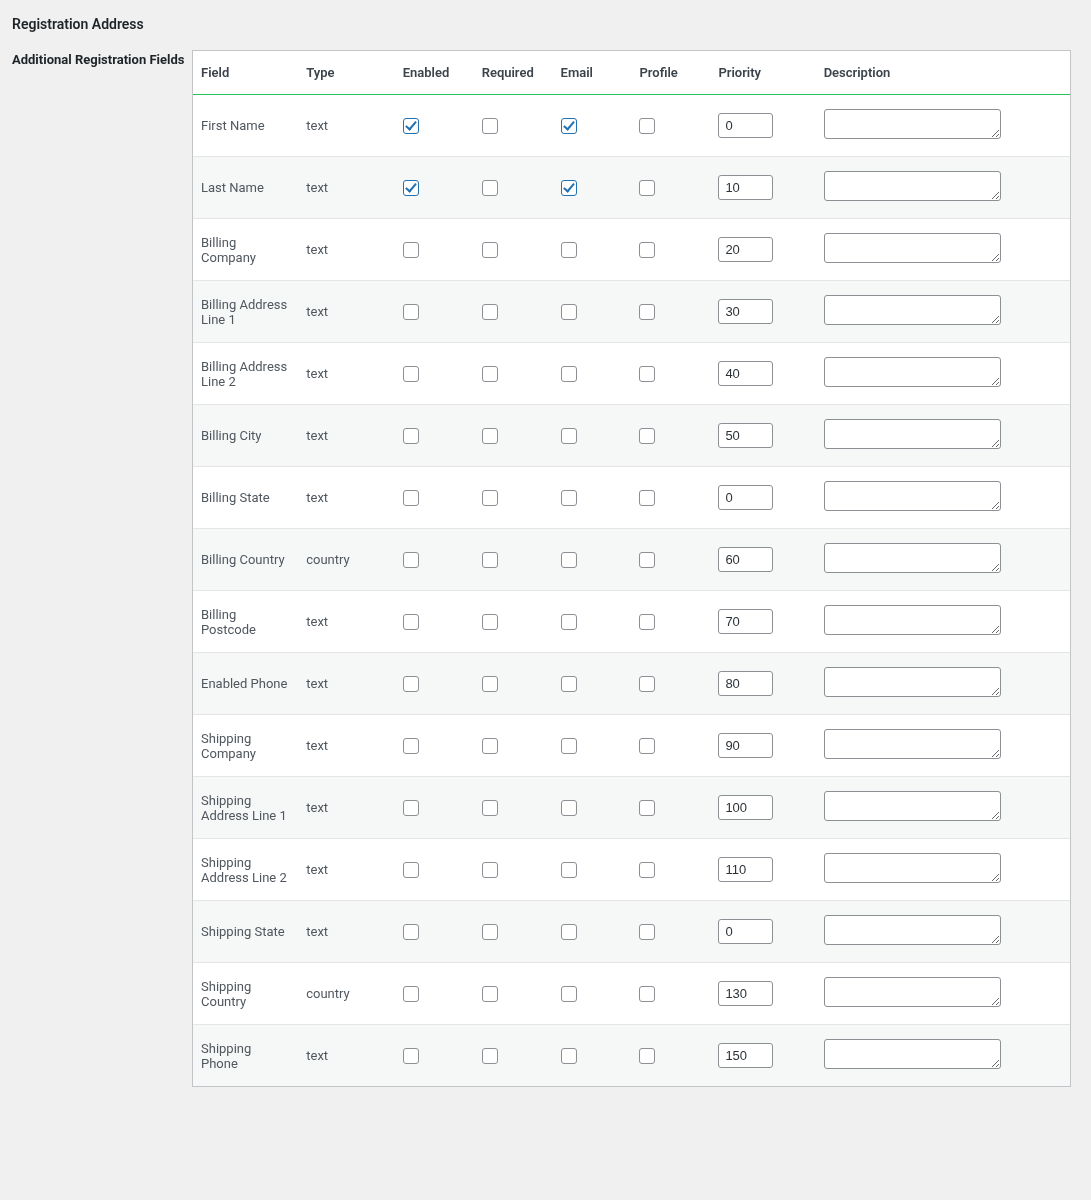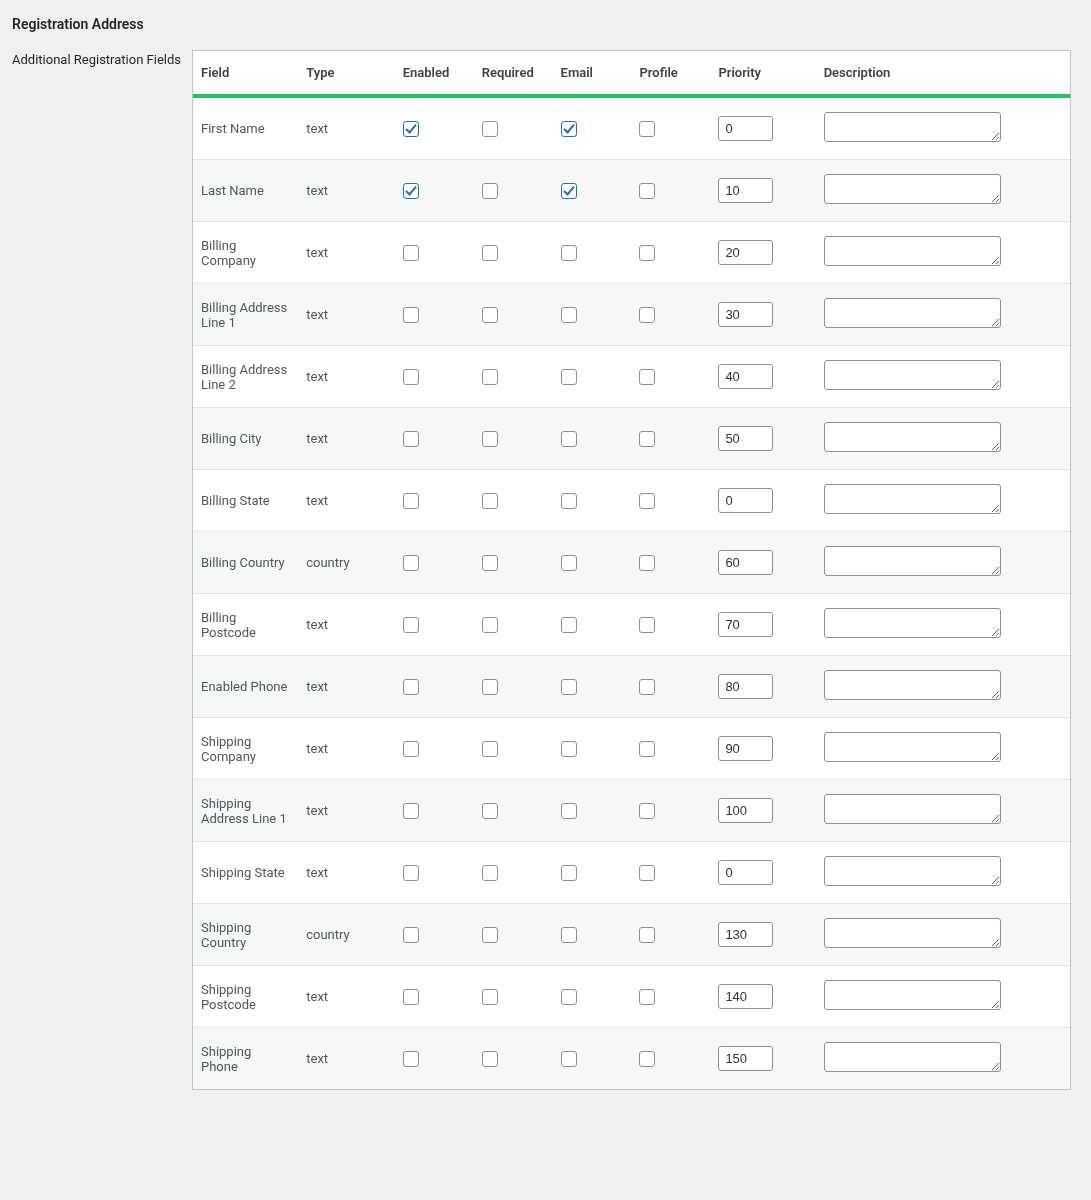--- a/index.html
+++ b/index.html
@@ -18,40 +18,40 @@
     margin: 4px 0 18px 0;
   }
   .layout {
     display: flex;
     align-items: flex-start;
   }
   .side-label {
     width: 180px;
     flex: 0 0 180px;
     font-size: 13px;
-    font-weight: 400;
+    font-weight: 700;
     color: #1d2327;
     padding-top: 2px;
   }
   .table-wrap {
     flex: 1;
     background: #fff;
     border: 1px solid #c3c4c7;
   }
   table {
     width: 100%;
     border-collapse: collapse;
     table-layout: fixed;
   }
   thead th {
     text-align: left;
     font-weight: 600;
     color: #3c434a;
     padding: 14px 8px;
-    border-bottom: 4px solid #22c55e;
+    border-bottom: 1px solid #22c55e;
     font-size: 13px;
   }
   tbody td {
     padding: 14px 8px;
     vertical-align: middle;
     font-size: 13px;
     color: #50575e;
     border-top: 1px solid #e5e5e5;
   }
   tbody tr:nth-child(even) td { background: #f6f7f7; }
@@ -274,49 +274,49 @@
             <td>text</td>
             <td><span class="checkbox"></span></td>
             <td><span class="checkbox"></span></td>
             <td><span class="checkbox"></span></td>
             <td><span class="checkbox"></span></td>
             <td><input type="text" class="priority" value="100" style=""></td>
             <td><textarea class="desc" style=""></textarea></td>
             <td class="actions-cell"></td>
           </tr>
           <tr>
+            <td class="field-name">Shipping Address Line 2</td>
+            <td>text</td>
+            <td><span class="checkbox"></span></td>
+            <td><span class="checkbox"></span></td>
+            <td><span class="checkbox"></span></td>
+            <td><span class="checkbox"></span></td>
+            <td><input type="text" class="priority" value="110" style=""></td>
+            <td><textarea class="desc" style=""></textarea></td>
+            <td class="actions-cell"></td>
+          </tr>
+          <tr>
             <td class="field-name">Shipping State</td>
             <td>text</td>
             <td><span class="checkbox"></span></td>
             <td><span class="checkbox"></span></td>
             <td><span class="checkbox"></span></td>
             <td><span class="checkbox"></span></td>
             <td><input type="text" class="priority" value="0" style=""></td>
             <td><textarea class="desc" style=""></textarea></td>
             <td class="actions-cell"></td>
           </tr>
           <tr>
             <td class="field-name">Shipping Country</td>
             <td>country</td>
             <td><span class="checkbox"></span></td>
             <td><span class="checkbox"></span></td>
             <td><span class="checkbox"></span></td>
             <td><span class="checkbox"></span></td>
             <td><input type="text" class="priority" value="130" style=""></td>
-            <td><textarea class="desc" style=""></textarea></td>
-            <td class="actions-cell"></td>
-          </tr>
-          <tr>
-            <td class="field-name">Shipping Postcode</td>
-            <td>text</td>
-            <td><span class="checkbox"></span></td>
-            <td><span class="checkbox"></span></td>
-            <td><span class="checkbox"></span></td>
-            <td><span class="checkbox"></span></td>
-            <td><input type="text" class="priority" value="140" style=""></td>
             <td><textarea class="desc" style=""></textarea></td>
             <td class="actions-cell"></td>
           </tr>
           <tr>
             <td class="field-name">Shipping Phone</td>
             <td>text</td>
             <td><span class="checkbox"></span></td>
             <td><span class="checkbox"></span></td>
             <td><span class="checkbox"></span></td>
             <td><span class="checkbox"></span></td>

